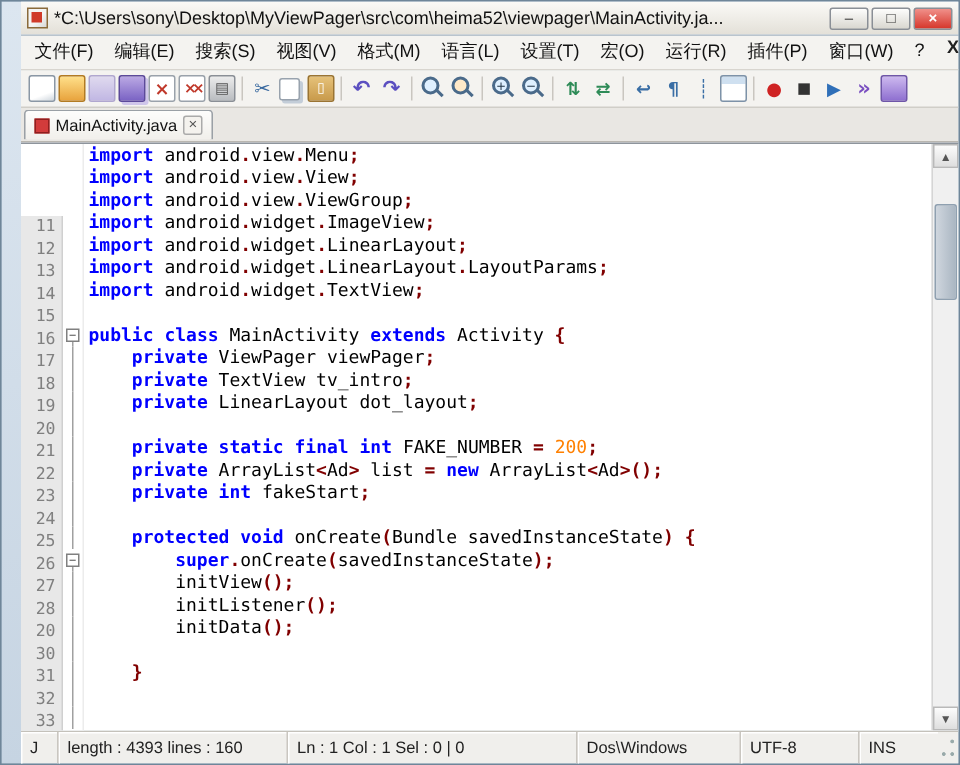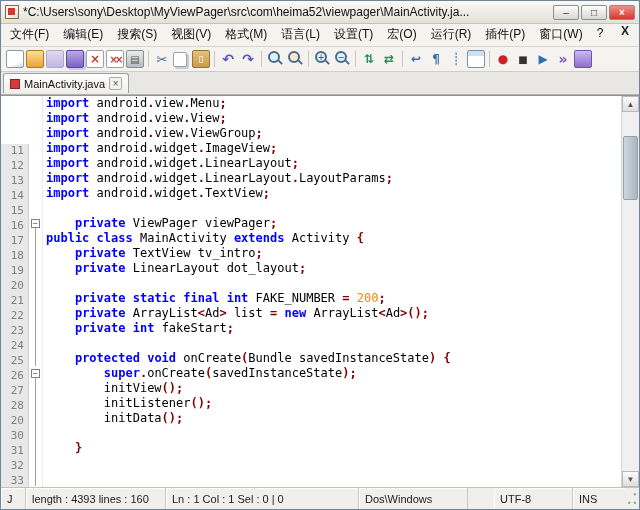--- a/index.html
+++ b/index.html
@@ -1,18 +1,18 @@
 <!DOCTYPE html>
 <html><head>
 <meta charset="utf-8">
 <style>
   html,body{margin:0;padding:0;background:#9fb2c4;font-family:"Liberation Sans",sans-serif;}
   .window{width:640px;height:510px;box-sizing:border-box;position:relative;
     background:linear-gradient(#dce6f0,#c6d4e2);border:1px solid #6f8699;
-    display:flex;flex-direction:column;overflow:hidden;}
+    display:flex;flex-direction:column;overflow:hidden;padding-left:13px;}
   
   .titlebar{height:22px;display:flex;align-items:center;padding:0 4px;gap:4px;
     background:linear-gradient(#fbfaf7,#e3e0d8);border-bottom:1px solid #b9c4cd;}
   .np-icon{width:14px;height:14px;flex:0 0 auto;background:linear-gradient(135deg,#f4f4f4 55%,#d8d8d8);
     border:1px solid #8a6a3a;position:relative;box-sizing:border-box;}
   .np-icon::after{content:"";position:absolute;left:2px;top:2px;width:7px;height:7px;background:#d03a2a;}
   .title-text{flex:1;font-size:12px;color:#111;white-space:nowrap;overflow:hidden;text-overflow:ellipsis;}
   .winbtns{display:flex;gap:2px;flex:0 0 auto;}
   .wbtn{width:26px;height:15px;box-sizing:border-box;border:1px solid #8a8f96;border-radius:2px;
     background:linear-gradient(#fdfdfc,#d9d7d0);display:flex;align-items:center;justify-content:center;
@@ -99,21 +99,21 @@
     background:linear-gradient(90deg,#cfd6de,#aab6c2);border:1px solid #8fa0b0;cursor:pointer;}
   
   .statusbar{height:21px;background:#f0efec;border-top:1px solid #c4c1ba;display:flex;align-items:stretch;
     font-size:11px;color:#222;}
   .spanel{display:flex;align-items:center;padding:0 6px;border-right:1px solid #c9c6c0;
     box-shadow:inset 1px 1px 0 #ffffff;white-space:nowrap;overflow:hidden;}
   .sp-doctype{width:12px;flex:0 0 auto;}
   .sp-length{flex:1;}
   .sp-pos{width:180px;flex:0 0 auto;}
   .sp-eol{width:96px;flex:0 0 auto;}
-  .sp-enc{width:66px;flex:0 0 auto;margin-left:26px;}
+  .sp-enc{width:66px;flex:0 0 auto;}
   .sp-mode{width:40px;flex:0 0 auto;border-right:none;}
   .grip{width:14px;flex:0 0 auto;background:
     radial-gradient(circle at 70% 30%,#9aa 1px,transparent 1.5px),
     radial-gradient(circle at 70% 70%,#9aa 1px,transparent 1.5px),
     radial-gradient(circle at 30% 70%,#9aa 1px,transparent 1.5px);}
 </style>
 </head>
 <body>
 
 <div class="window">
@@ -250,22 +250,22 @@
       </div>
     <div class="codecol">
         <div class="code-line"><span class="tk-k">import</span><span class="tk-p"> android</span><span class="tk-o">.</span><span class="tk-p">view</span><span class="tk-o">.</span><span class="tk-p">Menu</span><span class="tk-o">;</span></div>
         <div class="code-line"><span class="tk-k">import</span><span class="tk-p"> android</span><span class="tk-o">.</span><span class="tk-p">view</span><span class="tk-o">.</span><span class="tk-p">View</span><span class="tk-o">;</span></div>
         <div class="code-line"><span class="tk-k">import</span><span class="tk-p"> android</span><span class="tk-o">.</span><span class="tk-p">view</span><span class="tk-o">.</span><span class="tk-p">ViewGroup</span><span class="tk-o">;</span></div>
         <div class="code-line"><span class="tk-k">import</span><span class="tk-p"> android</span><span class="tk-o">.</span><span class="tk-p">widget</span><span class="tk-o">.</span><span class="tk-p">ImageView</span><span class="tk-o">;</span></div>
         <div class="code-line"><span class="tk-k">import</span><span class="tk-p"> android</span><span class="tk-o">.</span><span class="tk-p">widget</span><span class="tk-o">.</span><span class="tk-p">LinearLayout</span><span class="tk-o">;</span></div>
         <div class="code-line"><span class="tk-k">import</span><span class="tk-p"> android</span><span class="tk-o">.</span><span class="tk-p">widget</span><span class="tk-o">.</span><span class="tk-p">LinearLayout</span><span class="tk-o">.</span><span class="tk-p">LayoutParams</span><span class="tk-o">;</span></div>
         <div class="code-line"><span class="tk-k">import</span><span class="tk-p"> android</span><span class="tk-o">.</span><span class="tk-p">widget</span><span class="tk-o">.</span><span class="tk-p">TextView</span><span class="tk-o">;</span></div>
         <div class="code-line"></div>
+        <div class="code-line"><span class="tk-k">public</span><span class="tk-p"> </span><span class="tk-k">class</span><span class="tk-p"> MainActivity </span><span class="tk-k">extends</span><span class="tk-p"> Activity </span><span class="tk-o">{</span></div>
         <div class="code-line"><span class="tk-p">    </span><span class="tk-k">private</span><span class="tk-p"> ViewPager viewPager</span><span class="tk-o">;</span></div>
-        <div class="code-line"><span class="tk-k">public</span><span class="tk-p"> </span><span class="tk-k">class</span><span class="tk-p"> MainActivity </span><span class="tk-k">extends</span><span class="tk-p"> Activity </span><span class="tk-o">{</span></div>
         <div class="code-line"><span class="tk-p">    </span><span class="tk-k">private</span><span class="tk-p"> TextView tv_intro</span><span class="tk-o">;</span></div>
         <div class="code-line"><span class="tk-p">    </span><span class="tk-k">private</span><span class="tk-p"> LinearLayout dot_layout</span><span class="tk-o">;</span></div>
         <div class="code-line"></div>
         <div class="code-line"><span class="tk-p">    </span><span class="tk-k">private</span><span class="tk-p"> </span><span class="tk-k">static</span><span class="tk-p"> </span><span class="tk-k">final</span><span class="tk-p"> </span><span class="tk-k">int</span><span class="tk-p"> FAKE_NUMBER </span><span class="tk-o">=</span><span class="tk-p"> </span><span class="tk-n">200</span><span class="tk-o">;</span></div>
         <div class="code-line"><span class="tk-p">    </span><span class="tk-k">private</span><span class="tk-p"> ArrayList</span><span class="tk-o">&lt;</span><span class="tk-p">Ad</span><span class="tk-o">&gt;</span><span class="tk-p"> list </span><span class="tk-o">=</span><span class="tk-p"> </span><span class="tk-k">new</span><span class="tk-p"> ArrayList</span><span class="tk-o">&lt;</span><span class="tk-p">Ad</span><span class="tk-o">&gt;();</span></div>
         <div class="code-line"><span class="tk-p">    </span><span class="tk-k">private</span><span class="tk-p"> </span><span class="tk-k">int</span><span class="tk-p"> fakeStart</span><span class="tk-o">;</span></div>
         <div class="code-line"></div>
         <div class="code-line"><span class="tk-p">    </span><span class="tk-k">protected</span><span class="tk-p"> </span><span class="tk-k">void</span><span class="tk-p"> onCreate</span><span class="tk-o">(</span><span class="tk-p">Bundle savedInstanceState</span><span class="tk-o">)</span><span class="tk-p"> </span><span class="tk-o">{</span></div>
         <div class="code-line"><span class="tk-p">        </span><span class="tk-k">super</span><span class="tk-o">.</span><span class="tk-p">onCreate</span><span class="tk-o">(</span><span class="tk-p">savedInstanceState</span><span class="tk-o">);</span></div>
         <div class="code-line"><span class="tk-p">        initView</span><span class="tk-o">();</span></div>

